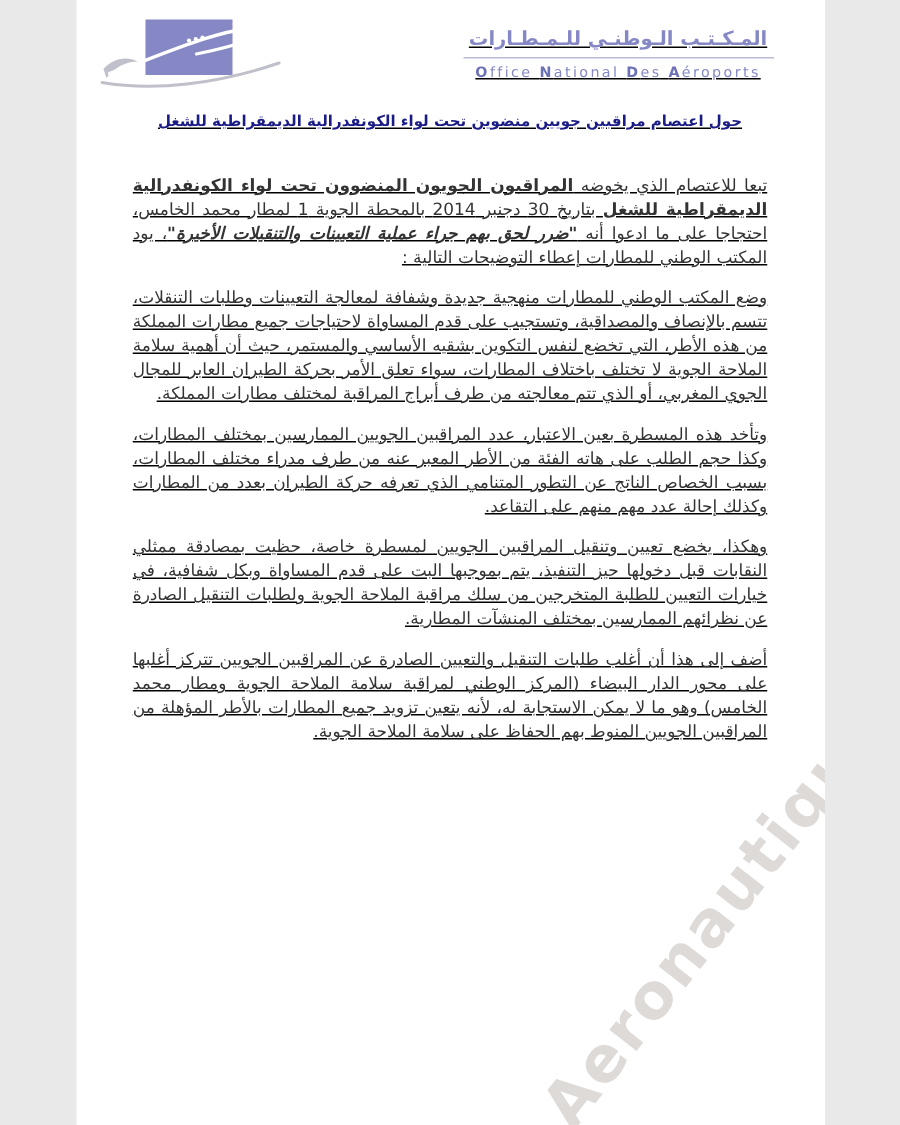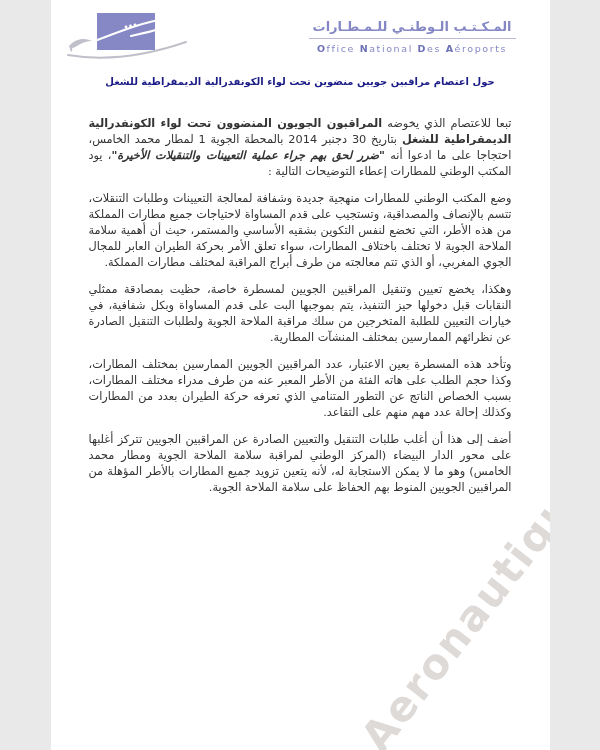--- a/index.html
+++ b/index.html
@@ -12,20 +12,21 @@
   }
   *{margin:0;padding:0;box-sizing:border-box;}
   html,body{background:#e9e9e9;}
   body{font-family:"DejaVu Sans",sans-serif;}
   .page{
     position:relative;
     width:499px;height:750px;
     margin:0 auto;
     background:#ffffff;
     overflow:hidden;
+    text-decoration:underline;
   }
   
   .header{
     display:flex;
     justify-content:space-between;
     align-items:flex-start;
     padding:10px 34px 0 16px;
   }
   .logo{width:122px;height:52px;position:relative;}
   .org{margin-top:9px;text-align:center;}
@@ -118,20 +119,20 @@
       <div class="org-fr"><span class="b">O</span><span>ffice </span><span class="b">N</span><span>ational </span><span class="b">D</span><span>es </span><span class="b">A</span><span>éroports</span></div>
     </div>
   </div>
 
 
   <h2 class="subtitle">حول اعتصام مراقبين جويين منضوين تحت لواء الكونفدرالية الديمقراطية للشغل</h2>
 
   <div class="bodytext">
       <p class="para"><span>تبعا للاعتصام الذي يخوضه </span><span class="b">المراقبون الجويون المنضوون تحت لواء الكونفدرالية الديمقراطية للشغل</span><span> بتاريخ 30 دجنبر 2014 بالمحطة الجوية 1 لمطار محمد الخامس، احتجاجا على ما ادعوا أنه </span><span class="b i">"ضرر لحق بهم جراء عملية التعيينات والتنقيلات الأخيرة"</span><span>، يود المكتب الوطني للمطارات إعطاء التوضيحات التالية :</span></p>
       <p class="para"><span>وضع المكتب الوطني للمطارات منهجية جديدة وشفافة لمعالجة التعيينات وطلبات التنقلات، تتسم بالإنصاف والمصداقية، وتستجيب على قدم المساواة لاحتياجات جميع مطارات المملكة من هذه الأطر، التي تخضع لنفس التكوين بشقيه الأساسي والمستمر، حيث أن أهمية سلامة الملاحة الجوية لا تختلف باختلاف المطارات، سواء تعلق الأمر بحركة الطيران العابر للمجال الجوي المغربي، أو الذي تتم معالجته من طرف أبراج المراقبة لمختلف مطارات المملكة.</span></p>
+      <p class="para"><span>وتأخد هذه المسطرة بعين الاعتبار، عدد المراقبين الجويين الممارسين بمختلف المطارات، وكذا حجم الطلب على هاته الفئة من الأطر المعبر عنه من طرف مدراء مختلف المطارات، بسبب الخصاص الناتج عن التطور المتنامي الذي تعرفه حركة الطيران بعدد من المطارات وكذلك إحالة عدد مهم منهم على التقاعد.</span></p>
       <p class="para"><span>وهكذا، يخضع تعيين وتنقيل المراقبين الجويين لمسطرة خاصة، حظيت بمصادقة ممثلي النقابات قبل دخولها حيز التنفيذ، يتم بموجبها البت على قدم المساواة وبكل شفافية، في خيارات التعيين للطلبة المتخرجين من سلك مراقبة الملاحة الجوية ولطلبات التنقيل الصادرة عن نظرائهم الممارسين بمختلف المنشآت المطارية.</span></p>
-      <p class="para"><span>وتأخد هذه المسطرة بعين الاعتبار، عدد المراقبين الجويين الممارسين بمختلف المطارات، وكذا حجم الطلب على هاته الفئة من الأطر المعبر عنه من طرف مدراء مختلف المطارات، بسبب الخصاص الناتج عن التطور المتنامي الذي تعرفه حركة الطيران بعدد من المطارات وكذلك إحالة عدد مهم منهم على التقاعد.</span></p>
       <p class="para"><span>أضف إلى هذا أن أغلب طلبات التنقيل والتعيين الصادرة عن المراقبين الجويين تتركز أغلبها على محور الدار البيضاء (المركز الوطني لمراقبة سلامة الملاحة الجوية ومطار محمد الخامس) وهو ما لا يمكن الاستجابة له، لأنه يتعين تزويد جميع المطارات بالأطر المؤهلة من المراقبين الجويين المنوط بهم الحفاظ على سلامة الملاحة الجوية.</span></p>
     </div>
 
   <div class="watermark">Aeronautique.ma</div>
 
 </div>
 
 </body></html>

